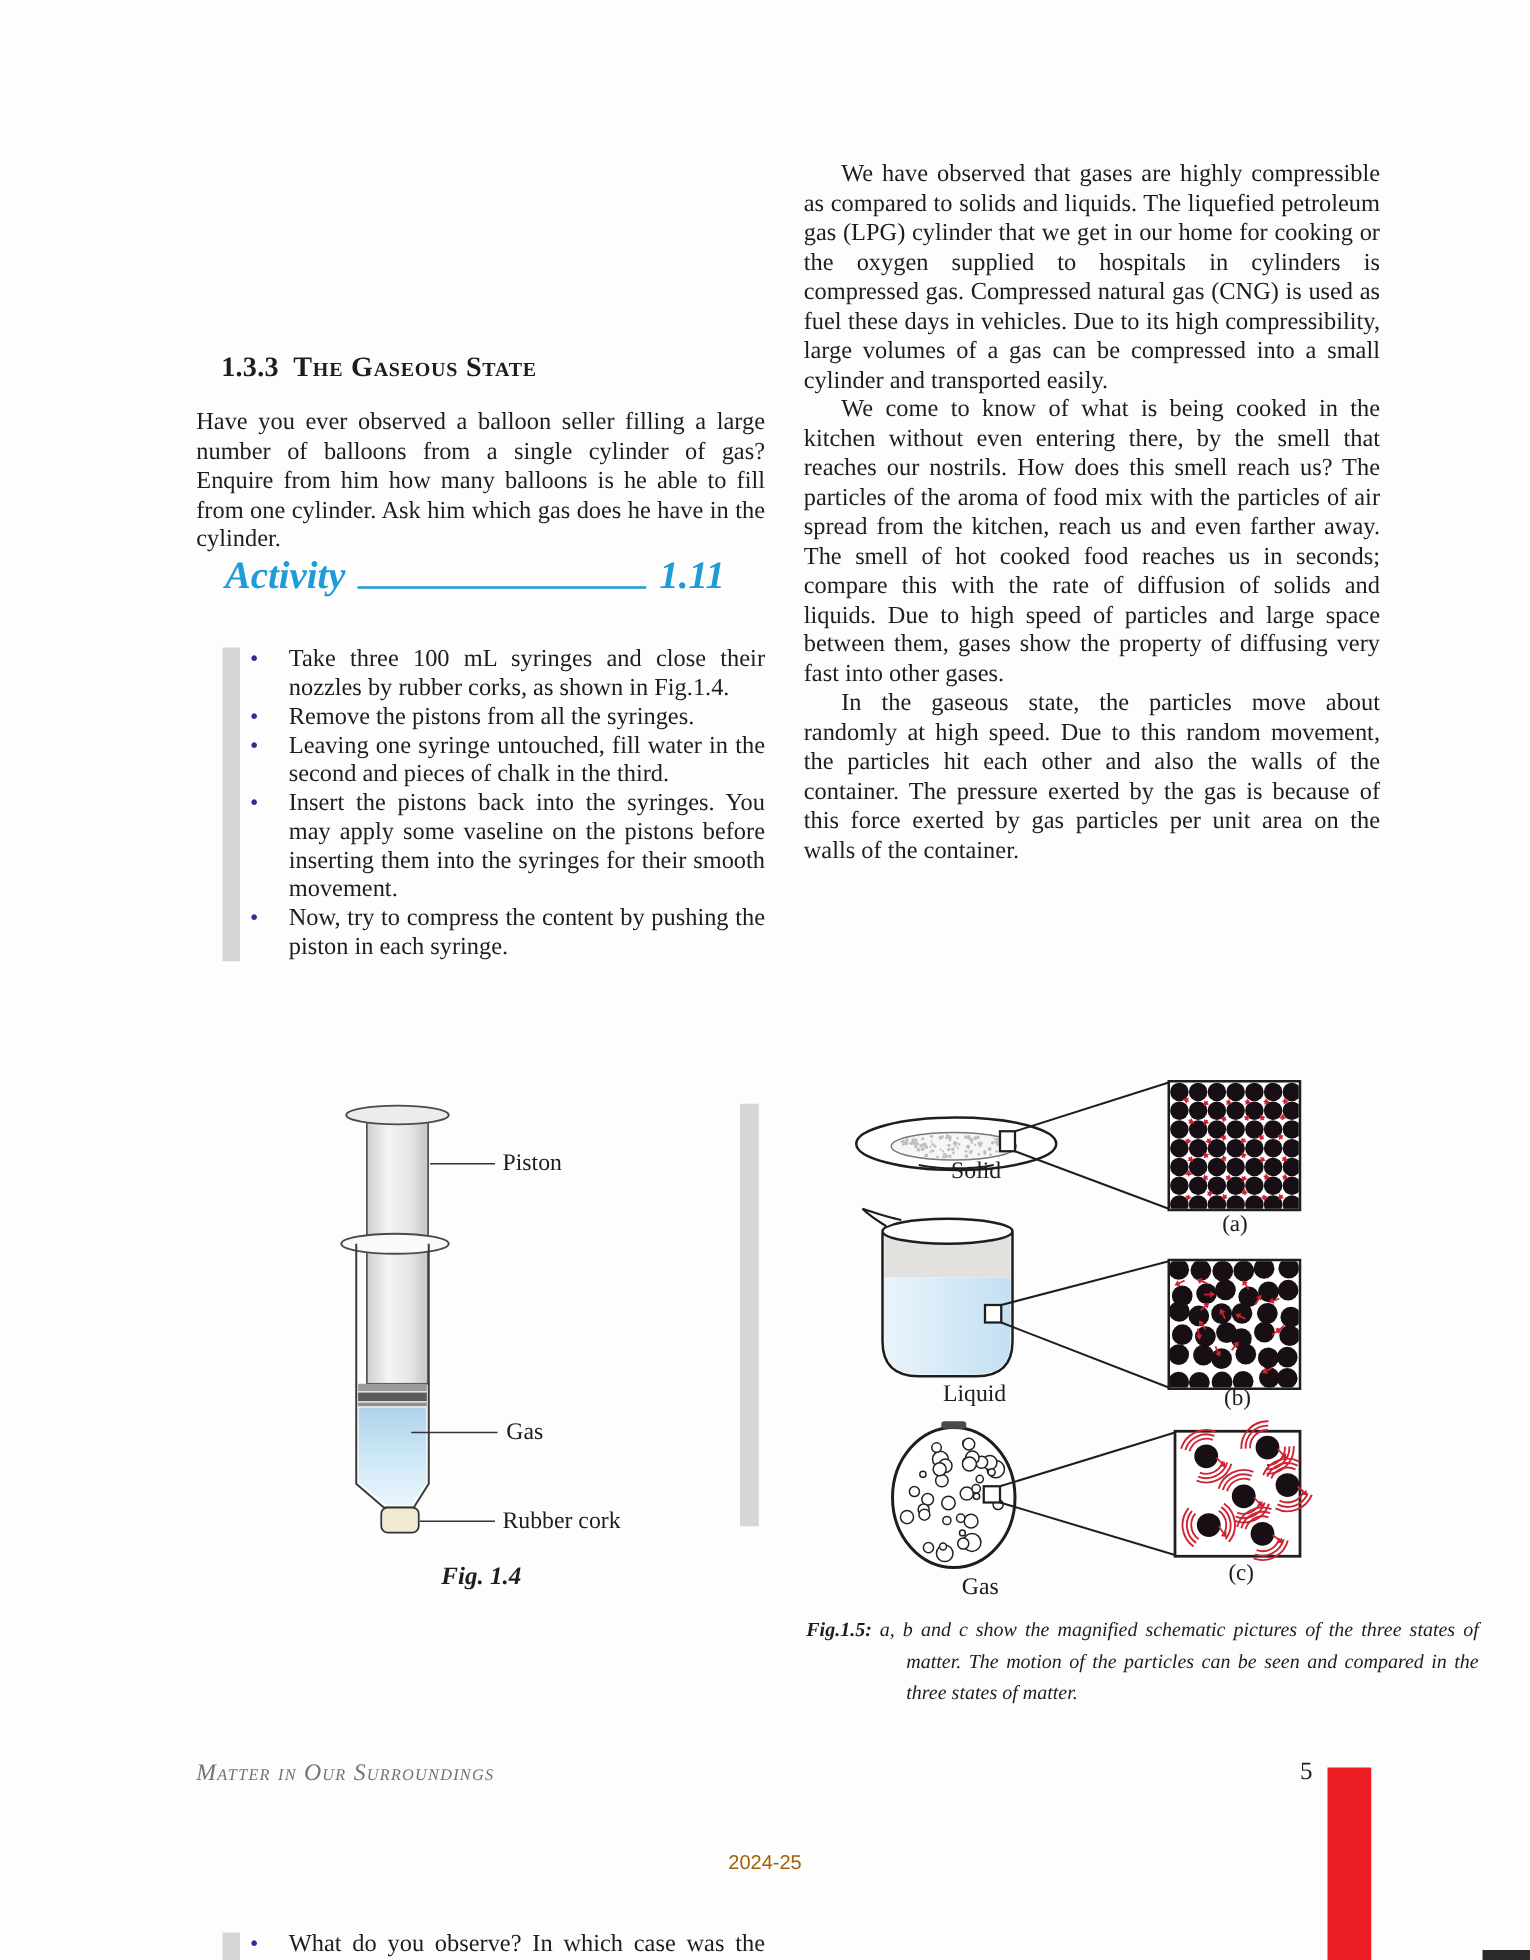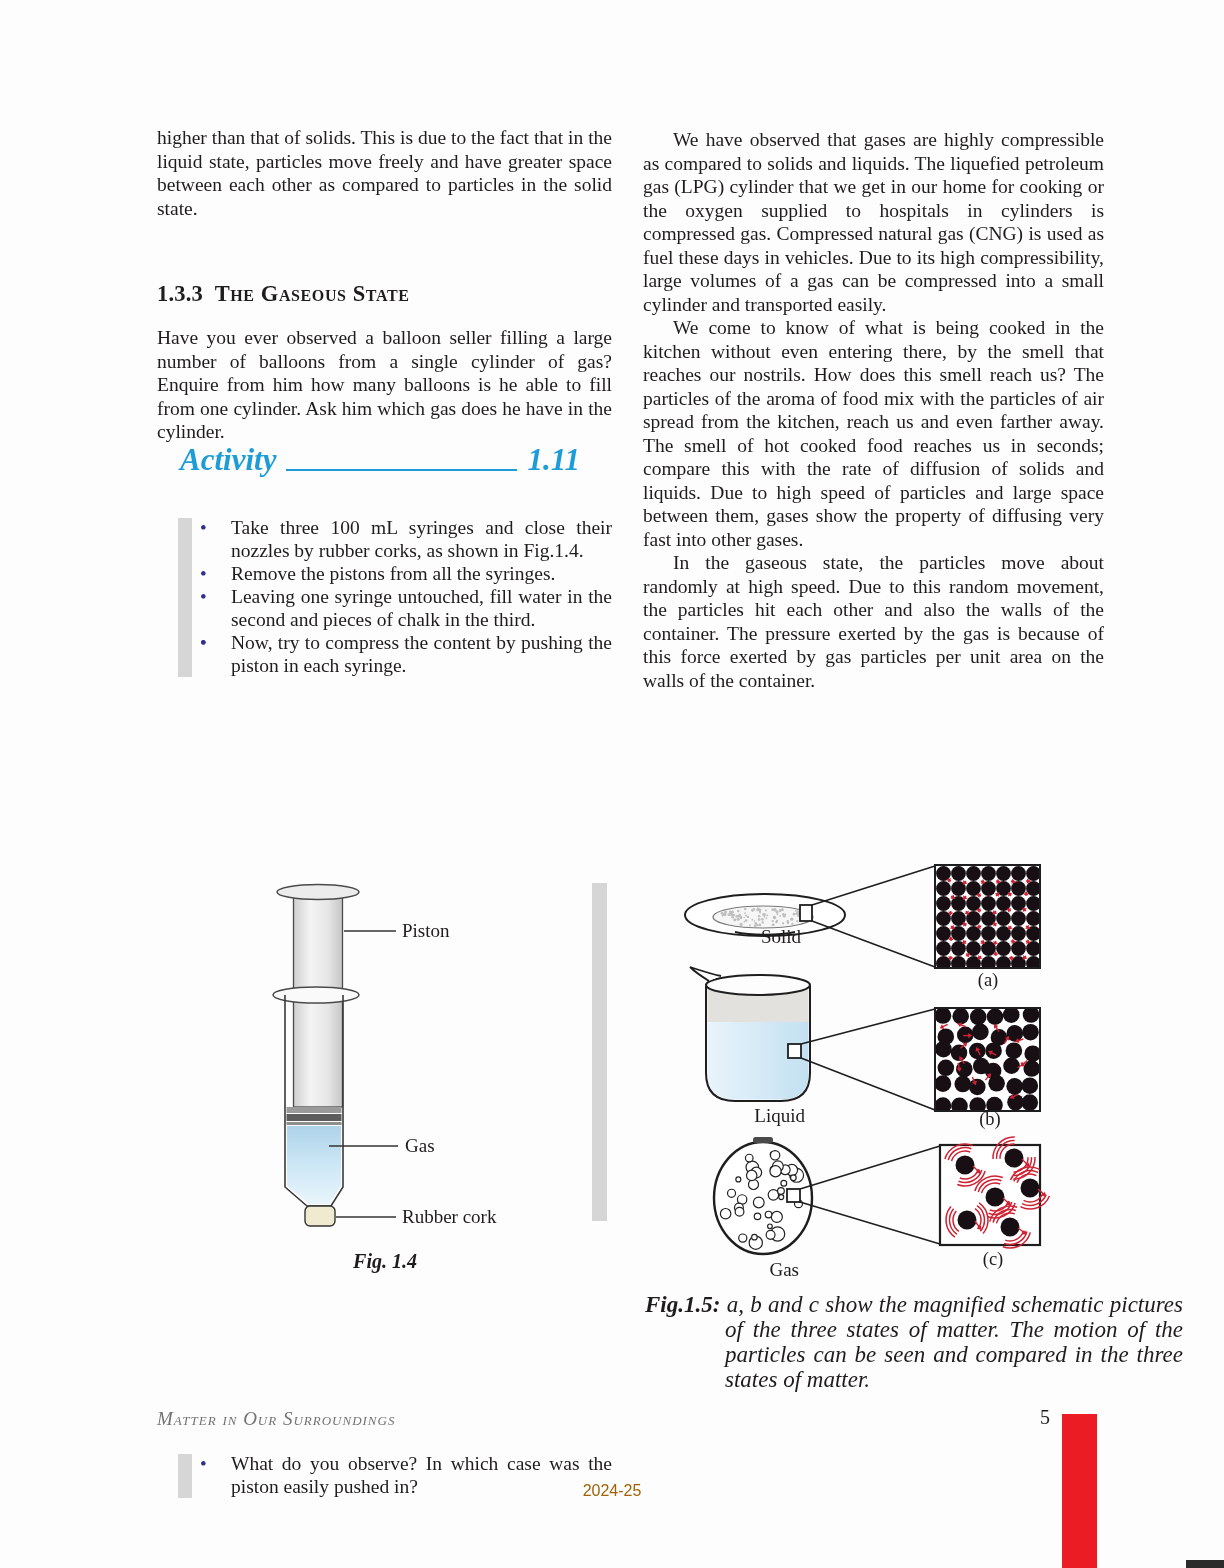--- a/index.html
+++ b/index.html
@@ -2,74 +2,73 @@
 <html><head>
 <meta charset="utf-8">
 <style>
   html,body{margin:0;padding:0;background:#ffffff;}
   .page{position:relative;width:1224px;height:1568px;background:#fdfdfd;overflow:hidden;
         font-family:"Liberation Serif","DejaVu Serif",serif;color:#1f1c1d;}
   .abs{position:absolute;}
   .body-text{font-size:19.5px;line-height:23.5px;text-align:justify;}
   .indent p{text-indent:30px;margin:0;}
   
-  .sec-head{font-size:22.5px;font-weight:bold;letter-spacing:.2px;}
+  .sec-head{font-size:22.5px;font-weight:bold;letter-spacing:.2px;margin-left:20px;}
   .sec-head .sc{font-variant:small-caps;letter-spacing:.6px;}
   
   .act-row{display:flex;align-items:flex-end;}
   .act-label,.act-num{font-style:italic;font-weight:bold;font-size:31px;color:#1d9cd8;}
   .act-rule{flex:1;border-bottom:2.5px solid #1d9cd8;margin:0 10px 7px 10px;height:1px;}
   
   .list-block{position:relative;}
   .gray-bar{position:absolute;left:0;top:2px;bottom:0;width:14px;background:#d6d6d6;}
   .blist{list-style:none;margin:0;padding:0;font-size:19.5px;line-height:23px;text-align:justify;}
   .blist li{position:relative;padding-left:53px;margin:0;}
   .blist .dot{position:absolute;left:22px;top:0;color:#2e3192;font-size:19px;}
   
   .fig-label{position:absolute;font-size:19px;text-align:right;}
   .fig-sublabel{position:absolute;font-size:18.5px;text-align:center;}
   .fig4-caption{font-size:20px;font-weight:bold;font-style:italic;text-align:center;}
-  .fig5-caption{font-size:23px;line-height:25px;font-style:italic;text-align:justify;
+  .fig5-caption{font-size:16px;line-height:25px;font-style:italic;text-align:justify;
                 padding-left:80px;text-indent:-80px;font-family:Liberation Serif, serif;}
   .fig5-caption .pre{font-weight:bold;}
   
   .footer-left{font-style:italic;font-variant:small-caps;font-size:19px;letter-spacing:1px;color:#737373;}
   .page-num{font-size:20px;}
   .red-bar{background:#ec1c24;}
   .year{font-family:"Liberation Sans","DejaVu Sans",sans-serif;font-size:16px;text-align:center;color:#a16207;}
   .corner-box{background:#2b2b2b;}
   svg{display:block;}
 </style>
 </head>
 <body>
 
 <div class="page">
 
-  <div class="abs body-text" style="left:157px;top:126px;width:455px;">higher than that of solids.  This is due to the fact that in the liquid state, particles move freely and have greater space between each other as compared to particles in the solid state.</div>
 
   <div class="abs sec-head" style="left:157px;top:281px;width:460px;">
     <span>1.3.3</span>&nbsp;
     <span class="sc">The Gaseous State</span>
   </div>
 
   <div class="abs body-text" style="left:157px;top:326px;width:455px;">Have you ever observed a balloon seller filling a large number of balloons from a single cylinder of gas? Enquire from him how many balloons is he able to fill from one cylinder. Ask him which gas does he have in the cylinder.</div>
 
   <div class="abs act-row" style="left:180px;top:442px;width:400px;">
     <span class="act-label">Activity</span>
     <span class="act-rule"></span>
     <span class="act-num">1.11</span>
   </div>
 
   <div class="abs list-block" style="left:178px;top:516px;width:434px;">
     <div class="gray-bar"></div>
     <ul class="blist">
       <li><span class="dot">•</span><span>Take three 100 mL syringes and close their nozzles by  rubber corks, as shown in Fig.1.4.</span></li>
       <li><span class="dot">•</span><span>Remove the pistons from all the syringes.</span></li>
       <li><span class="dot">•</span><span>Leaving one syringe untouched, fill water in the second and pieces of chalk in the third.</span></li>
-      <li><span class="dot">•</span></li>
+      <li><span class="dot">•</span><span>Insert the pistons back into the syringes. You may apply some vaseline on the pistons before inserting them into the syringes for their smooth movement.</span></li>
       <li><span class="dot">•</span><span>Now, try to compress the content by pushing the piston in each syringe.</span></li>
     </ul>
   </div>
 
   <div class="abs" style="left:150px;top:875px;width:470px;height:368px;">
     <svg width="470" height="368" viewBox="0 0 470 368">
       <defs>
         <linearGradient id="gradRod" x1="0" y1="0" x2="1" y2="0">
           <stop offset="0" stop-color="#cfcfcf"></stop>
             <stop offset="0.35" stop-color="#f4f4f4"></stop>

